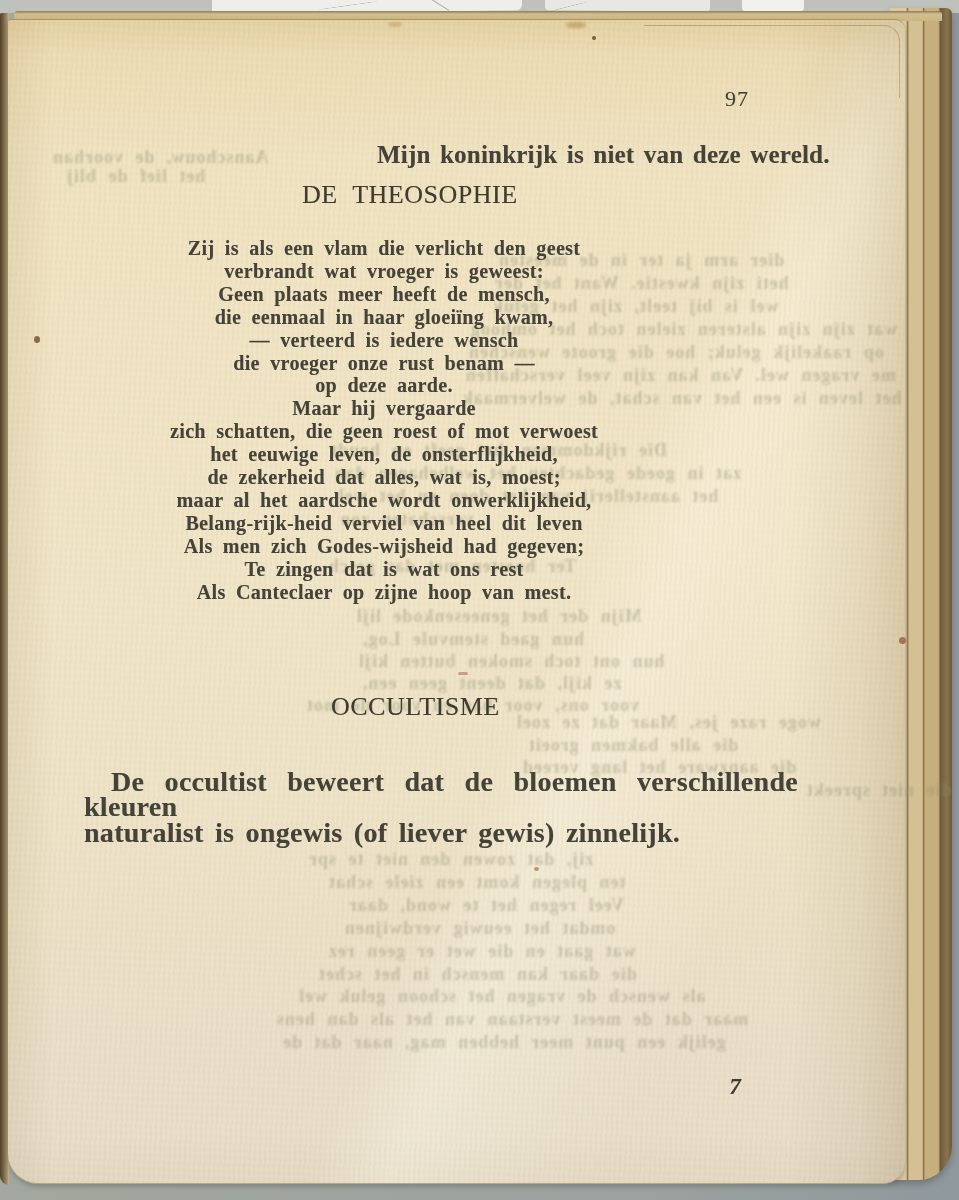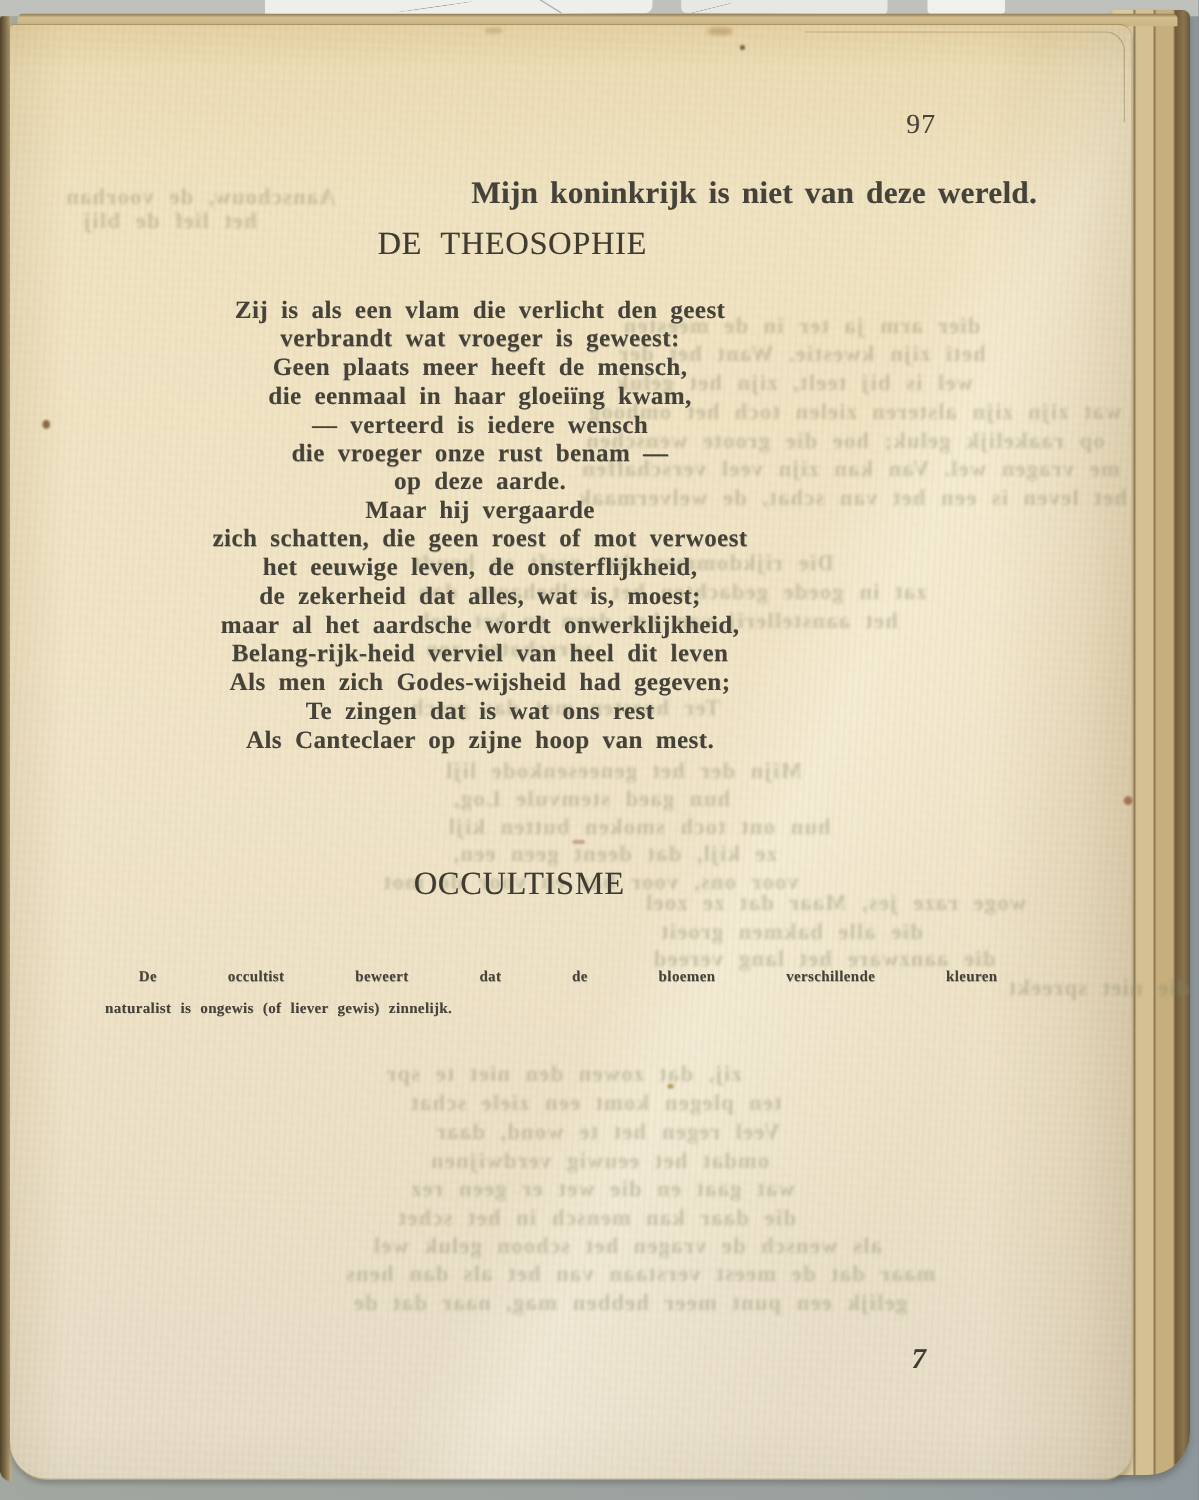--- a/index.html
+++ b/index.html
@@ -60,21 +60,21 @@
   .page-number{left:707px;top:86px;width:60px;text-align:center;font-size:22px;letter-spacing:1px;}
   .epigraph{left:377px;top:141px;font-size:25px;font-weight:700;word-spacing:3px;letter-spacing:.2px;}
   .title{color:#3f3b31;font-size:26px;letter-spacing:.5px;word-spacing:8px;}
   .title-theo{left:302px;top:180px;}
   .title-occ{left:331px;top:692px;}
   .poem{position:absolute;left:170px;top:237px;}
   .poem-line{position:relative;font-size:20px;font-weight:700;line-height:22.9px;color:#45423a;
        white-space:nowrap;word-spacing:5px;letter-spacing:.35px;
        text-shadow:.3px .3px 0 rgba(70,65,50,.35);text-align:center;}
   .prose{position:absolute;left:84px;top:769px;width:714px;}
-  .prose-line{position:relative;font-size:12px;font-weight:700;line-height:25.4px;color:#45423a;
+  .prose-line{position:relative;font-size:28px;font-weight:700;line-height:25.4px;color:#45423a;
        word-spacing:4px;letter-spacing:.3px;text-shadow:.3px .3px 0 rgba(70,65,50,.35);}
   .prose-line.justify{text-align:justify;text-align-last:justify;}
   .prose-line.indent{text-indent:27px;}
   .signature{left:715px;top:1074px;width:40px;text-align:center;
        font-size:23px;font-weight:700;font-style:italic;color:#3e3b33;}
 
   
   .ghost-line{position:absolute;white-space:nowrap;font-size:18px;font-weight:700;
        color:#8c8c6e;opacity:.40;filter:blur(1.2px);transform:scaleX(-1);
        letter-spacing:1px;word-spacing:6px;}

